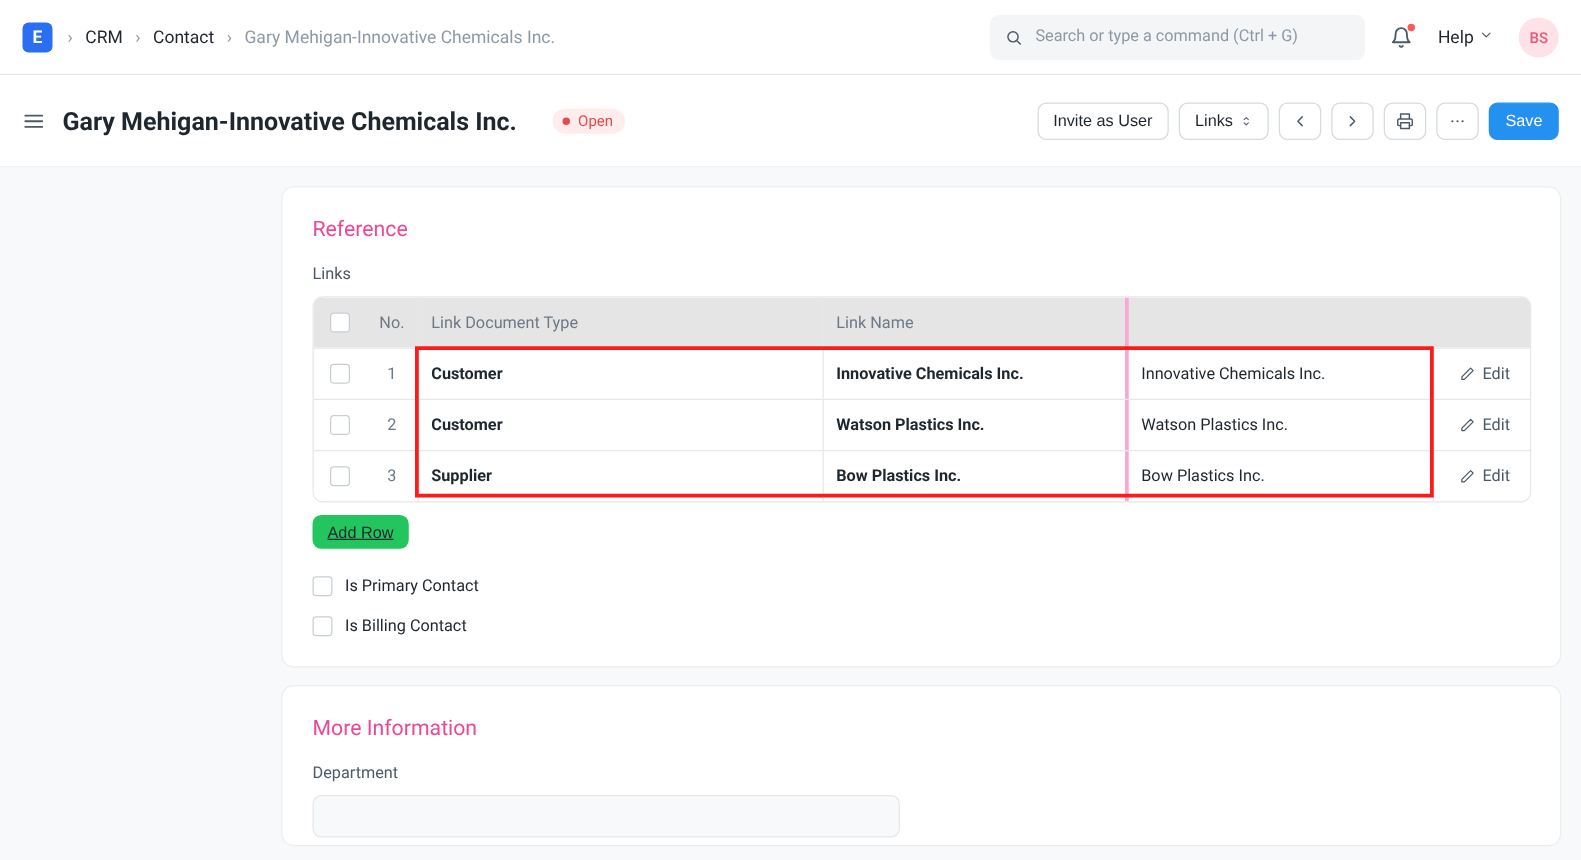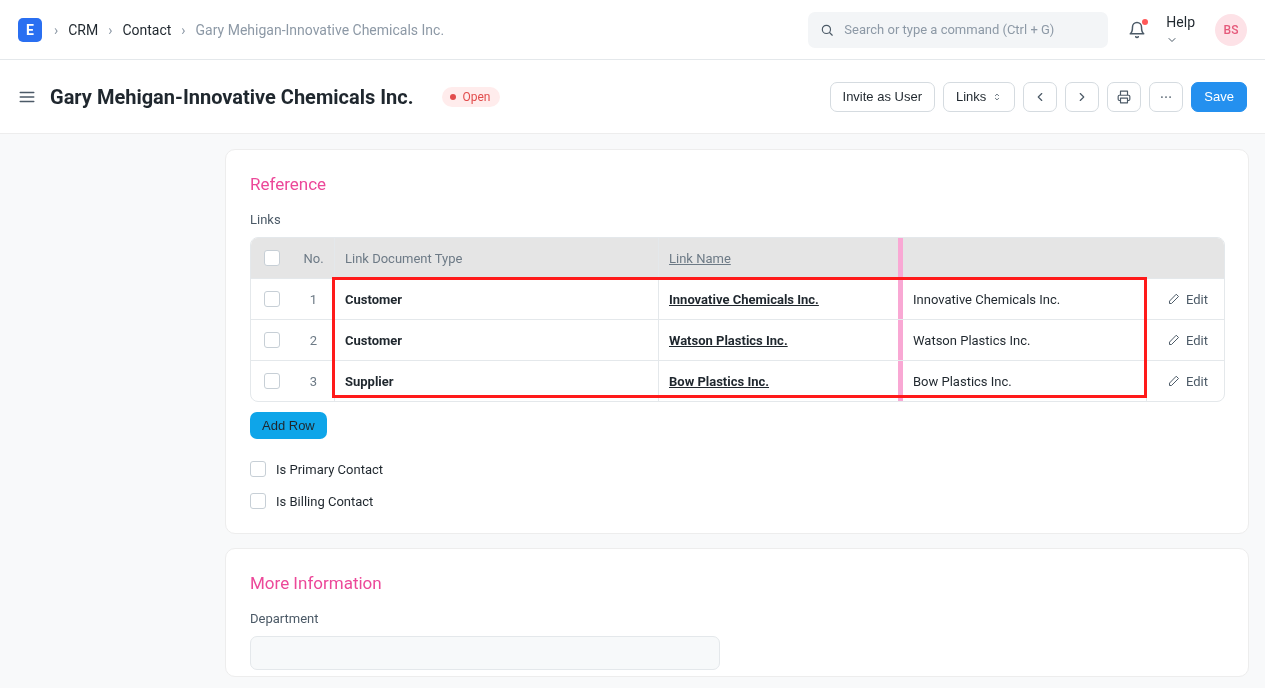--- a/index.html
+++ b/index.html
@@ -33,21 +33,21 @@
 .spacer { flex:1; }
 .searchbox {
   display:flex; align-items:center; gap:10px;
   background:#f3f5f7; border-radius:7px;
   width:300px; height:36px; padding:0 12px; color:#8d99a6;
   font-size:13px; cursor:text;
 }
 .topbar .bell, .topbar .help, .topbar .avatar { margin-left:20px; }
 .bell { position:relative; display:flex; align-items:center; cursor:pointer; }
 .bell .dot { position:absolute; top:-2px; right:-2px; width:6px; height:6px; background:#ff5858; border-radius:50%; }
-.help { display:flex; gap:4px; color:#1f272e; cursor:pointer;flex-direction:column; }
+.help { display:flex; gap:4px; color:#1f272e; cursor:pointer; }
 .avatar {
   width:32px; height:32px; border-radius:50%;
   background:#fde2e7; color:#e55a7b;
   display:flex; align-items:center; justify-content:center;
   font-weight:500; font-size:12px;
 }
 
 
 .pagehead {
   display:flex; align-items:center;
@@ -83,39 +83,39 @@
 
 
 .tbl { width:975px; border:1px solid #e4e8eb; border-radius:8px; overflow:hidden; }
 .tbl .row { display:flex; align-items:stretch; border-top:1px solid #e4e8eb; }
 .tbl .row:first-child { border-top:none; background:#e5e5e5; }
 .tbl .cell { padding:12px 10px; font-size:13px; display:flex; align-items:center; }
 .tbl .c-cb { width:42px; justify-content:center; }
 .tbl .c-no { width:42px; justify-content:center; color:#6d7a86; border-right:1px solid #e4e8eb; }
 .tbl .row.header .c-no { color:#6d7a86; }
 .tbl .c-type { width:324px; border-right:1px solid #e4e8eb; }
-.tbl .c-name { width:244px; border-right:5px solid #f9a8d4;text-decoration:underline; }
+.tbl .c-name { width:244px; border-right:3px solid #f9a8d4; }
 .tbl .c-title { width:244px; border-right:1px solid #e4e8eb; }
 .tbl .c-act { flex:1; justify-content:flex-end; gap:6px; color:#4c5a67; cursor:pointer; padding-right:16px;padding-left:19px;}
 .tbl .row.header .cell { color:#6d7a86; font-weight:400; }
 .tbl .row.data .c-type, .tbl .row.data .c-name { font-weight:700; color:#1f272e; }
 .tbl .row.data .c-title { color:#1f272e; }
 .checkbox {
   width:16px; height:16px; border:1.5px solid #c7cfd6; border-radius:3px; background:#fff;
 }
 .highlight-box {
   position:relative;
 }
 .highlight {
   position:absolute; border:3px solid #ff1a1a; pointer-events:none;
 }
 .addrow {
   margin-top:10px; display:inline-flex; align-items:center;
-  background:#0ea5e9; border:none; border-radius:7px;
-  padding:6px 12px; font-size:13px; cursor:pointer; color:#1f272e;
+  background:#22c55e; border:none; border-radius:7px;
+  padding:6px 12px; font-size:13px; cursor:pointer; color:#1f272e;text-decoration:underline;
 }
 
 
 .checkrow { display:flex; align-items:center; gap:10px; margin-top:22px; font-size:13px; color:#1f272e; }
 .checkrow + .checkrow { margin-top:16px; }
 
 
 .textinput {
   width:470px; height:34px; background:#f7f9fa;
   border:1px solid #e4e8eb; border-radius:7px; margin-top:10px;

